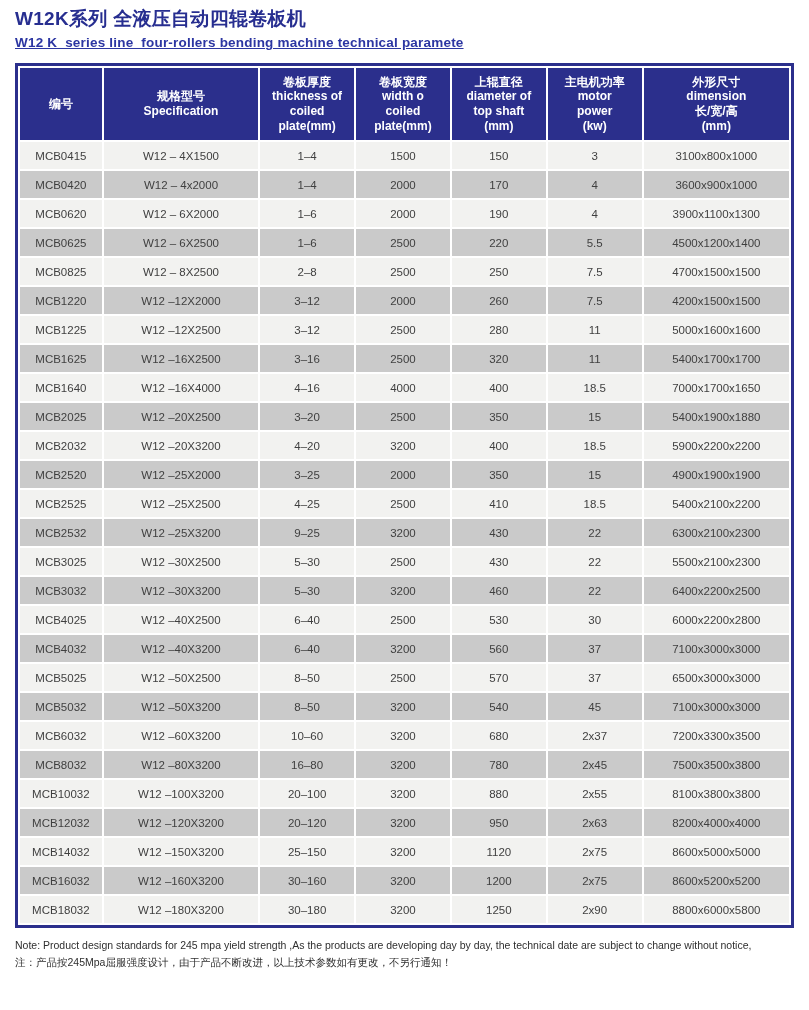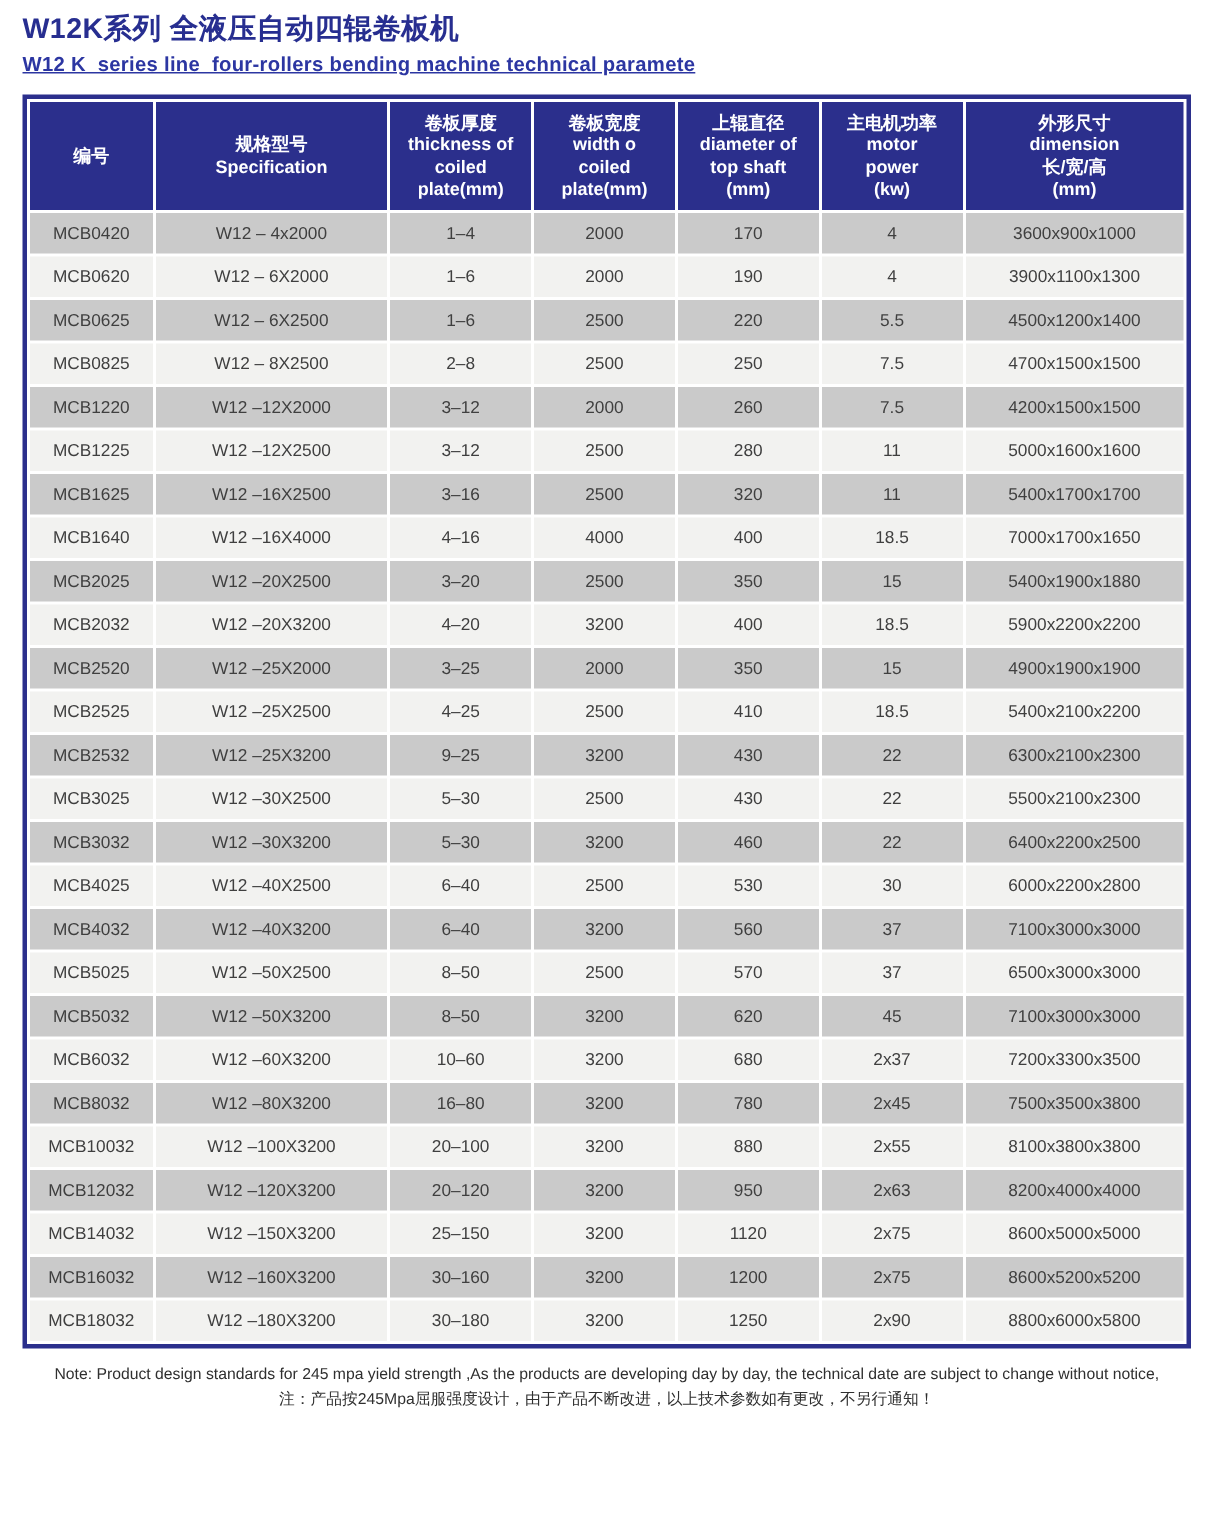--- a/index.html
+++ b/index.html
@@ -68,21 +68,21 @@
     overflow:hidden;
   }
   table.spec tbody tr.odd td{background:var(--row-light);}
   table.spec tbody tr.even td{background:var(--row-dark);}
   .notes{
     margin-top:9px;
     color:var(--note-text);
     font-size:10.5px;
     line-height:1.6;
   }
-  .note-line{margin:0;text-align:center;}
+  .note-line{margin:0;}
 </style>
 </head>
 <body>
 
 <div class="page">
 
   <h1 class="title">W12K系列 全液压自动四辊卷板机</h1>
   <h2 class="subtitle">W12 K  series line  four-rollers bending machine technical paramete</h2>
 
   <table class="spec">
@@ -116,20 +116,29 @@
 motor
 power
 (kw)</th>
         <th>外形尺寸
 dimension
 长/宽/高
 (mm)</th>
       </tr>
     </thead>
     <tbody>
+        <tr class="odd">
+          <td>MCB0415</td>
+          <td>W12 – 4X1500</td>
+          <td>1–4</td>
+          <td>1500</td>
+          <td>150</td>
+          <td>3</td>
+          <td>3100x800x1000</td>
+        </tr>
         <tr class="even">
           <td>MCB0420</td>
           <td>W12 – 4x2000</td>
           <td>1–4</td>
           <td>2000</td>
           <td>170</td>
           <td>4</td>
           <td>3600x900x1000</td>
         </tr>
         <tr class="odd">
@@ -283,21 +292,21 @@
           <td>2500</td>
           <td>570</td>
           <td>37</td>
           <td>6500x3000x3000</td>
         </tr>
         <tr class="even">
           <td>MCB5032</td>
           <td>W12 –50X3200</td>
           <td>8–50</td>
           <td>3200</td>
-          <td>620</td>
+          <td>540</td>
           <td>45</td>
           <td>7100x3000x3000</td>
         </tr>
         <tr class="odd">
           <td>MCB6032</td>
           <td>W12 –60X3200</td>
           <td>10–60</td>
           <td>3200</td>
           <td>680</td>
           <td>2x37</td>

